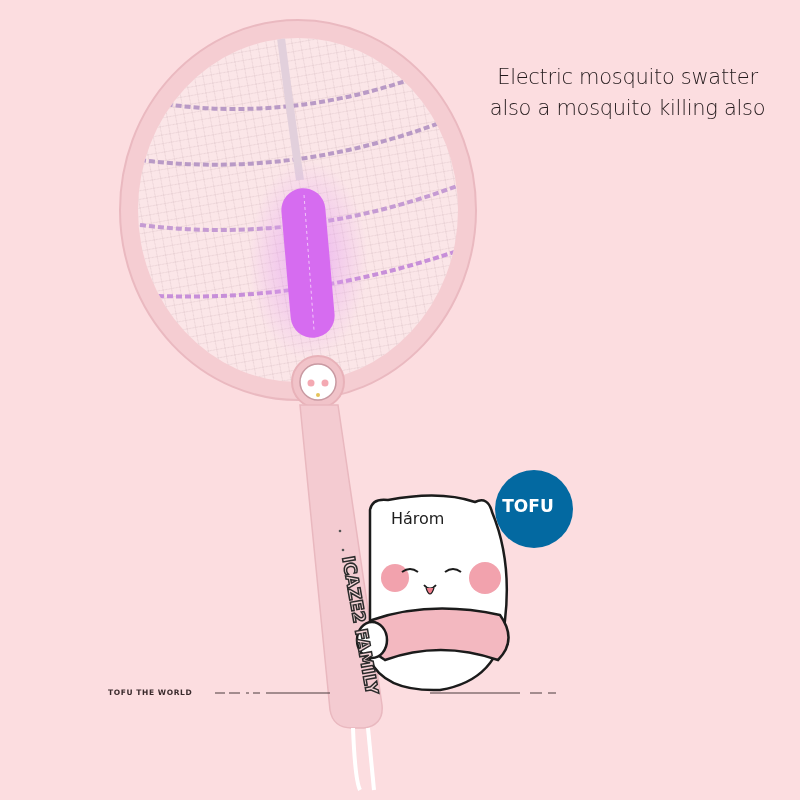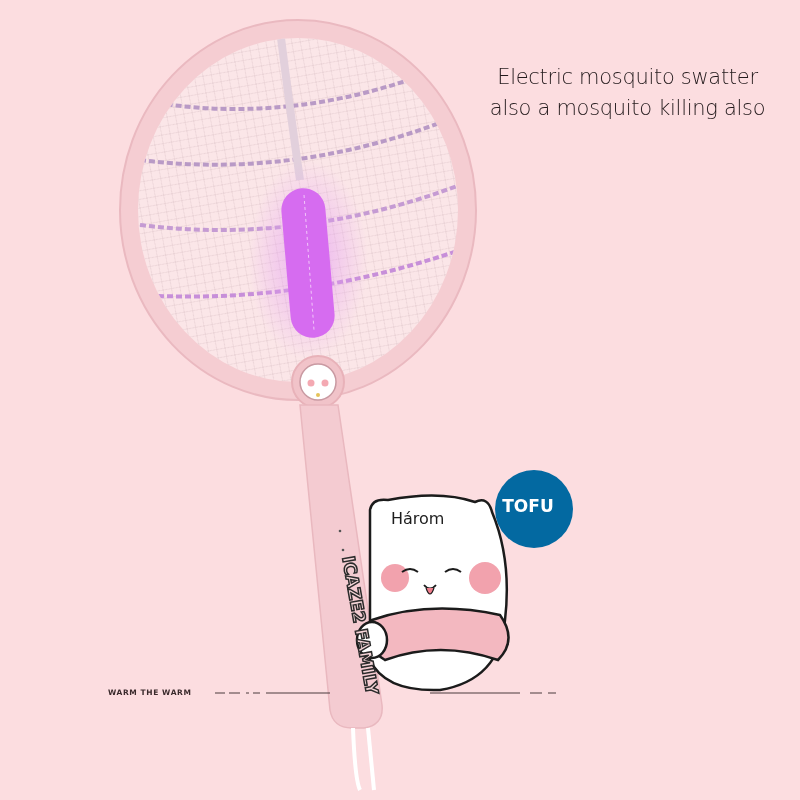--- a/index.html
+++ b/index.html
@@ -142,14 +142,14 @@
 
 
   <div class="tofu-badge">
     <span class="tofu-label">TOFU</span>
   </div>
 
   <div class="harom-label">Három</div>
 
   <div class="handle-text">ICAZE2 FAMILY</div>
 
-  <div class="footer-label">WARM THE WARM</div>
+  <div class="footer-label">TOFU THE WORLD</div>
 </div>
 
 </body></html>

